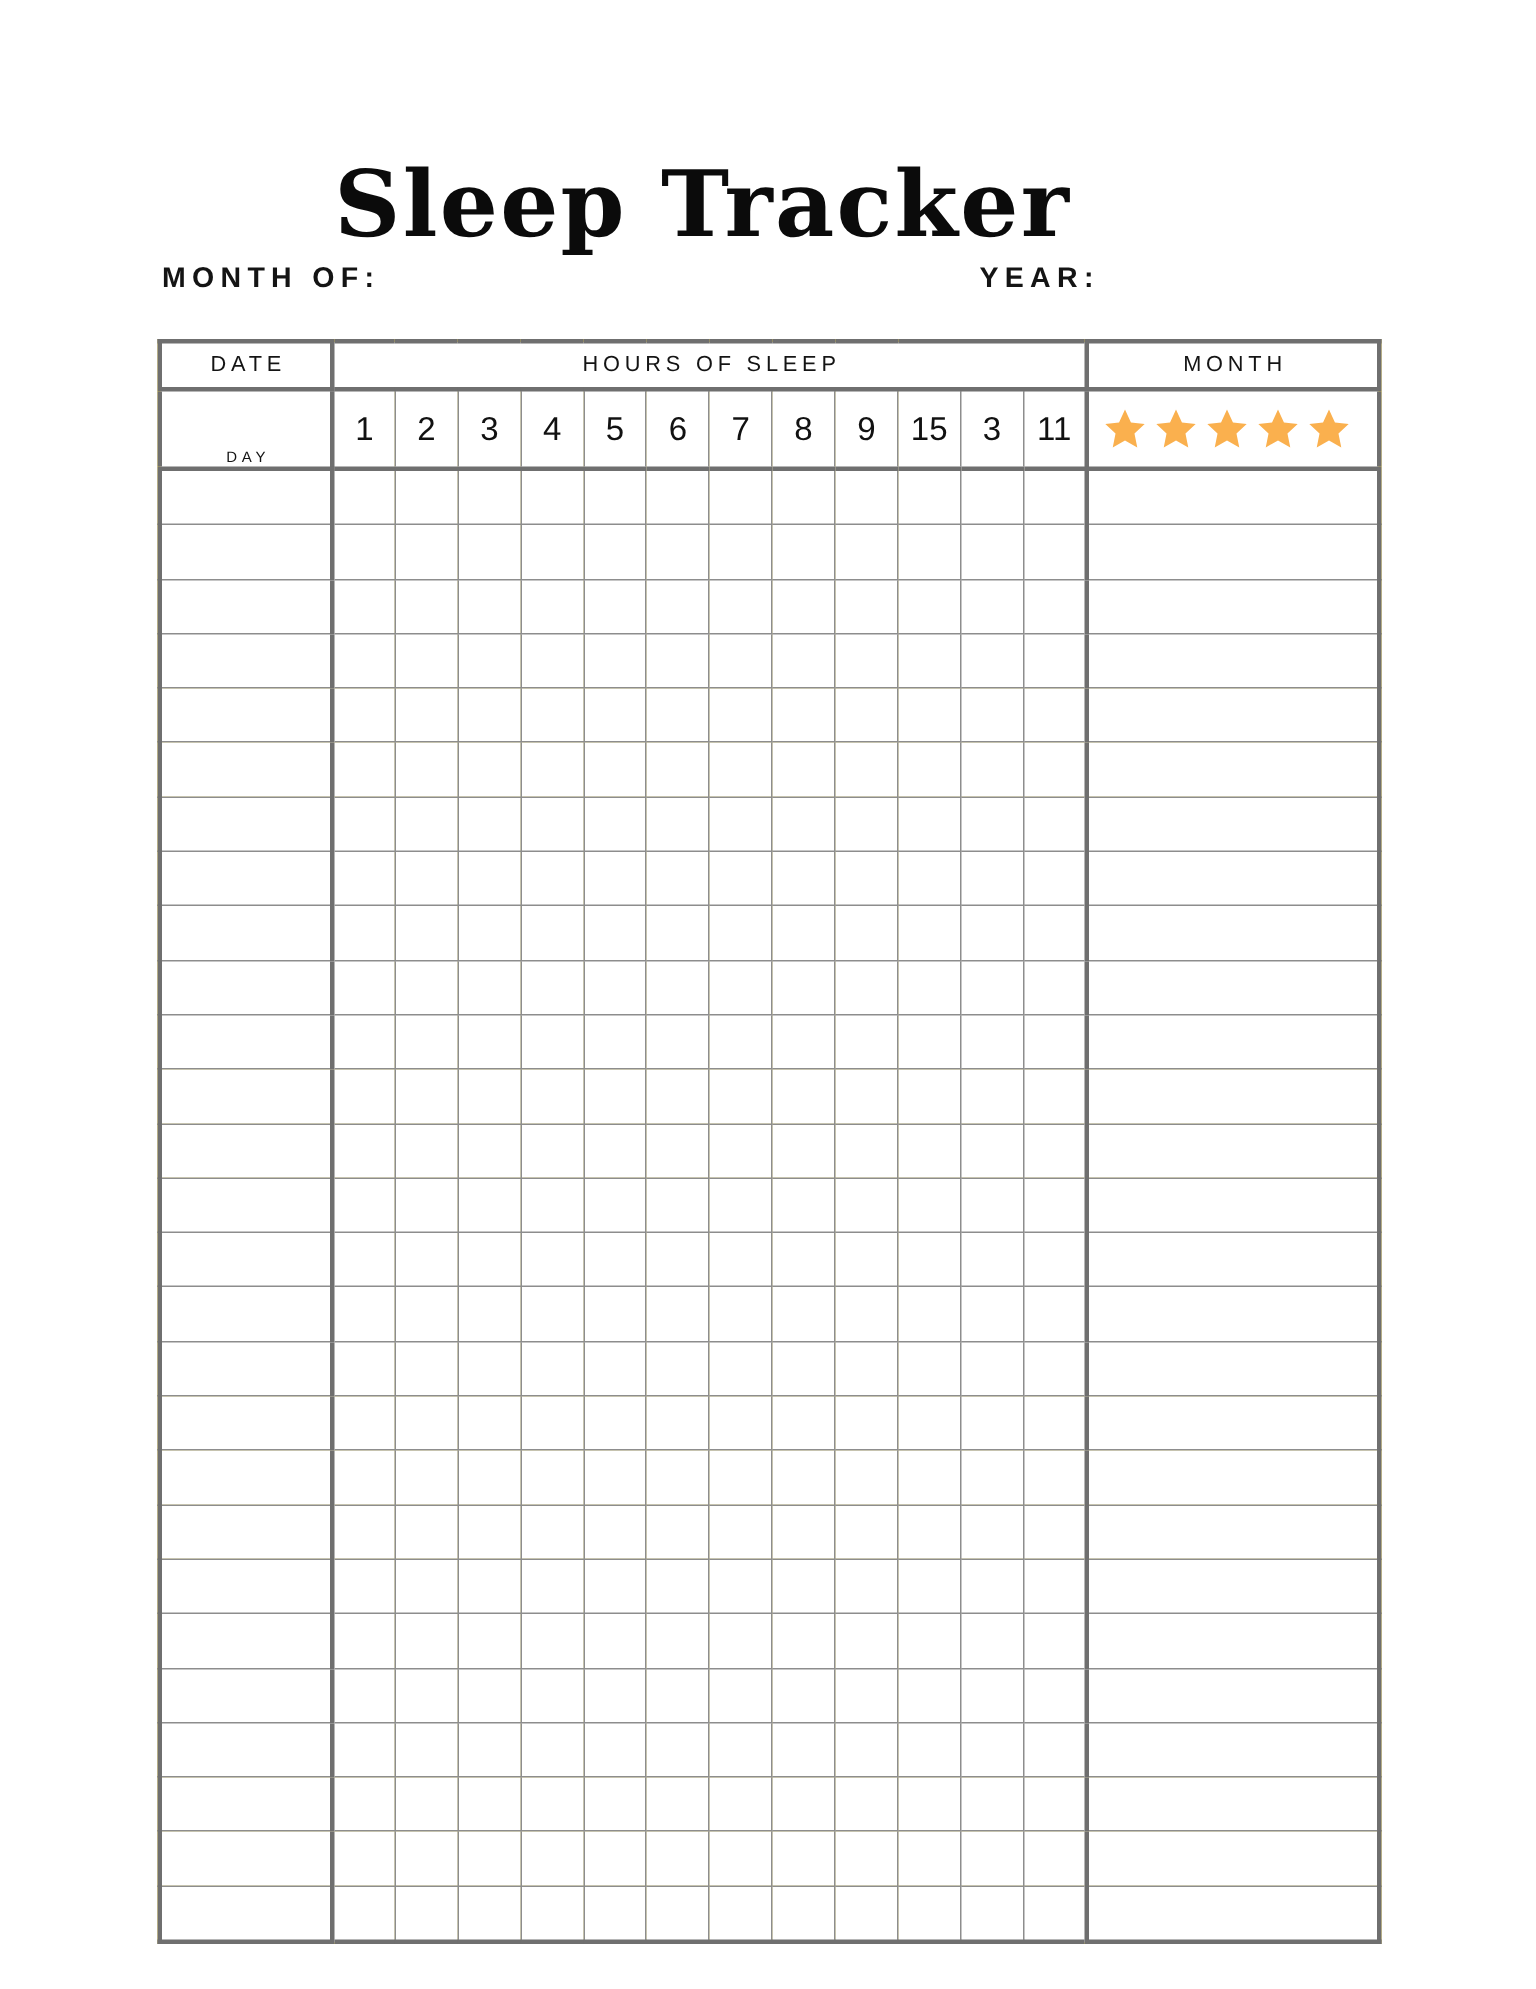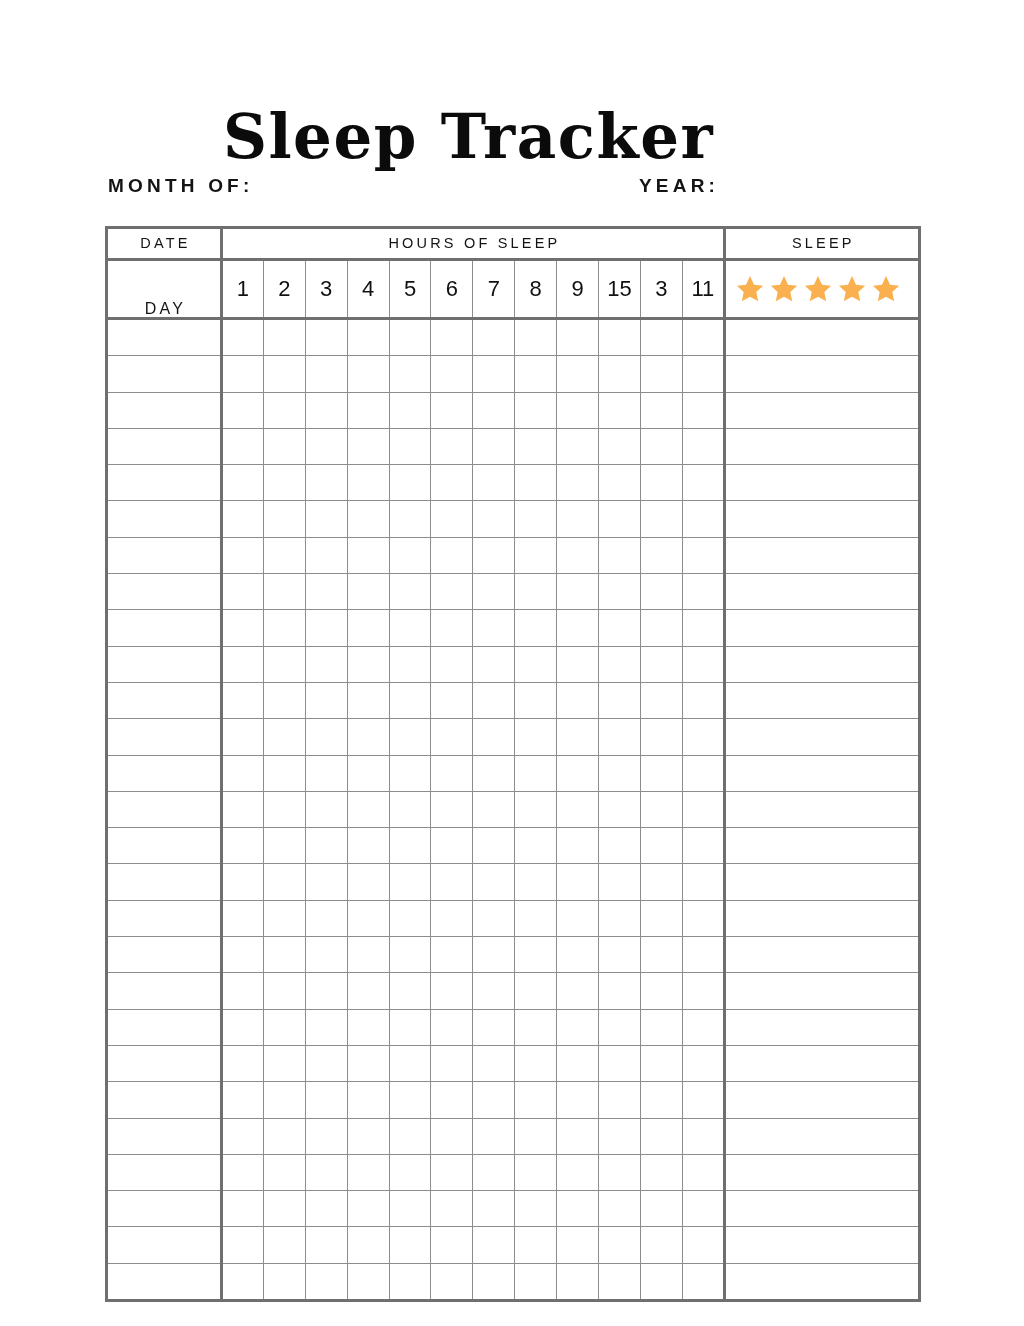--- a/index.html
+++ b/index.html
@@ -43,21 +43,21 @@
   .subheader .field {
     position: absolute;
     top: 0;
     font-size: 19px;
     font-weight: 700;
     letter-spacing: 4.2px;
     color: #141414;
     white-space: nowrap;
   }
   .field-month { left: 3px; }
-  .field-year  { left: 534px; }
+  .field-year  { left: 548px; }
 
   
   .tracker-table {
     position: absolute;
     left: 105px;
     top: 226px;
     width: 813px;
     border-collapse: collapse;
     table-layout: fixed;
     background: #fde047;
@@ -97,21 +97,21 @@
   }
   .h-label {
     font-size: 14.5px;
     letter-spacing: 3.2px;
     color: #141414;
     display: block;
     line-height: 1;
     padding-left: 3px;
   }
   .day-label {
-    font-size: 16px;
+    font-size: 10px;
     letter-spacing: 3.2px;
     color: #141414;
     display: block;
     line-height: 1;
     padding-left: 3px;
     margin-top: 40px;
   }
   .hour-num {
     font-size: 22px;
     letter-spacing: 0;
@@ -170,21 +170,21 @@
     </colgroup>
   <tbody id="table-body">
       <tr class="head-1">
         <td class="sep-right">
           <span class="h-label">DATE</span>
         </td>
         <td colspan="12" class="sep-right">
           <span class="h-label">HOURS OF SLEEP</span>
         </td>
         <td>
-          <span class="h-label">SLEEP</span>
+          <span class="h-label">MONTH</span>
         </td>
       </tr>
       <tr class="head-2">
         <td class="sep-right">
           <span class="day-label">DAY</span>
         </td>
         <td>
           <span class="hour-num">1</span>
         </td>
         <td>

